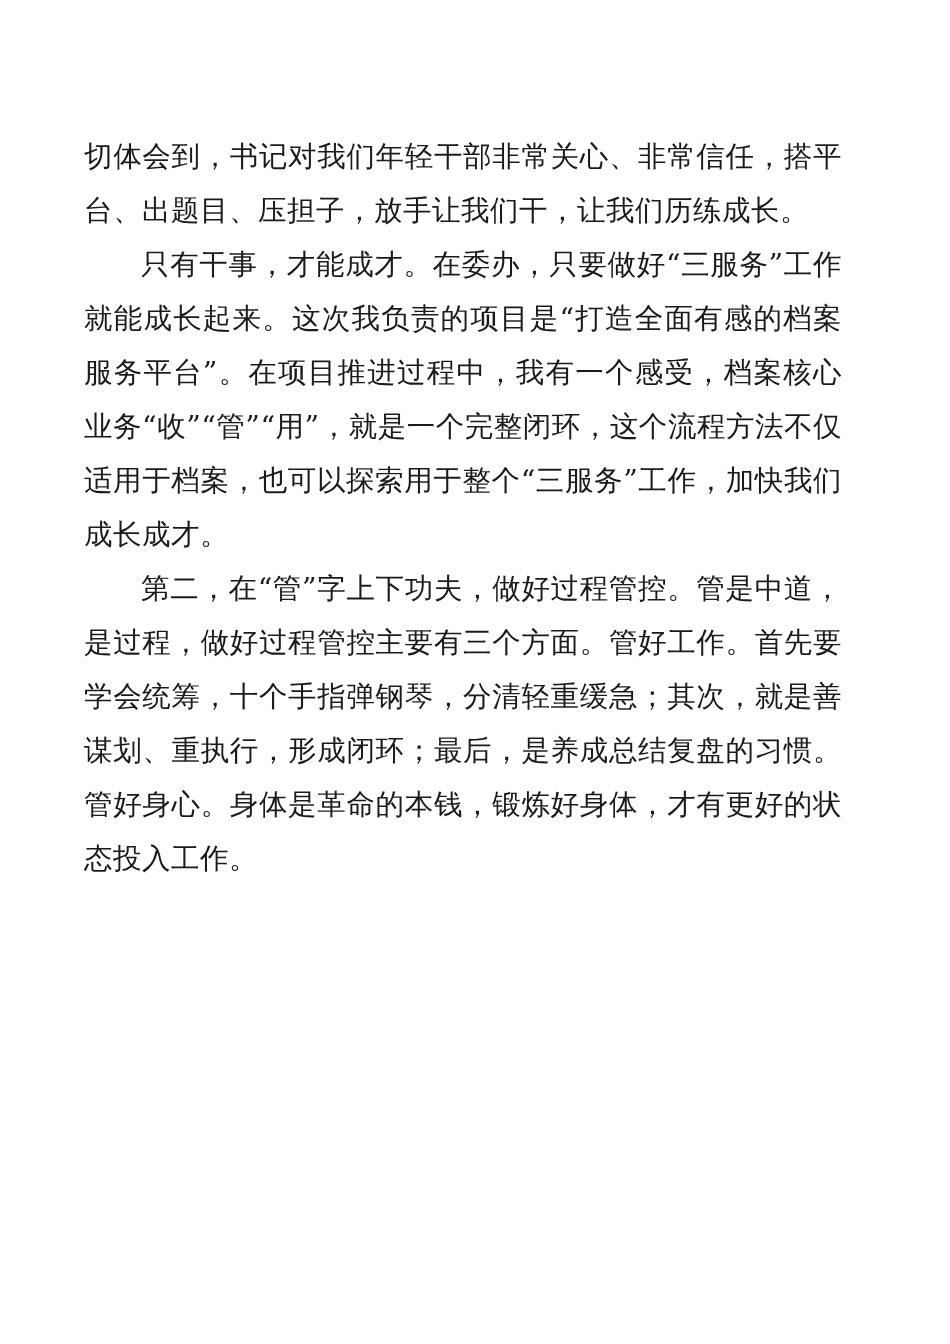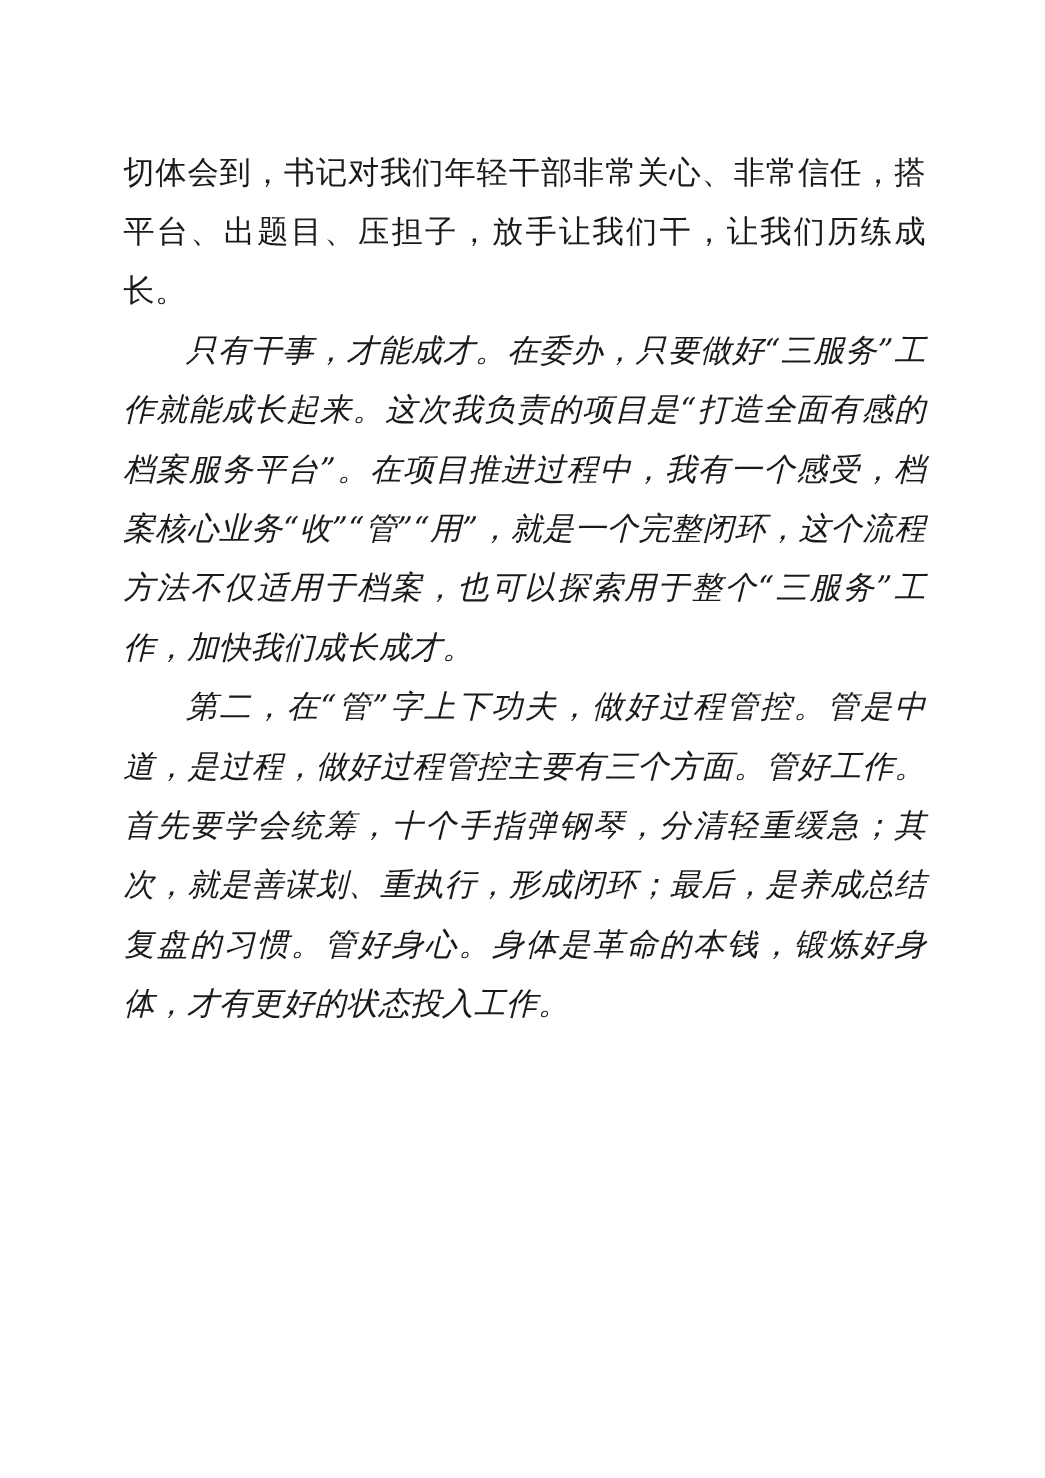--- a/index.html
+++ b/index.html
@@ -6,42 +6,41 @@
     margin: 0;
     padding: 0;
     background: #ffffff;
   }
   .page {
     position: relative;
     width: 950px;
     height: 1344px;
     background: #ffffff;
     box-sizing: border-box;
-    padding: 130px 108px 120px 112px;
+    padding: 130px 108px 120px 84px;
     font-family: "DejaVu Serif", "Liberation Serif", serif;
     color: #1a1a1a;
     overflow: hidden;
   }
   .doc-body {
     font-size: 28.5px;
     line-height: 54px;
     text-align: justify;
     text-justify: inter-ideograph;
     letter-spacing: 0.5px;
   }
   .para {
     margin: 0 0 0 0;
     text-indent: 0;
   }
   .para.indent {
     text-indent: 2em;
   }
   .para + .para {
     margin-top: 0;
-    font-style: italic;
   }
 </style>
 </head>
 <body>
 
 <div class="page">
   <div class="doc-body">
     <p class="para">切体会到，书记对我们年轻干部非常关心、非常信任，搭平台、出题目、压担子，放手让我们干，让我们历练成长。</p>
     <p class="para indent">只有干事，才能成才。在委办，只要做好“三服务”工作就能成长起来。这次我负责的项目是“打造全面有感的档案服务平台”。在项目推进过程中，我有一个感受，档案核心业务“收”“管”“用”，就是一个完整闭环，这个流程方法不仅适用于档案，也可以探索用于整个“三服务”工作，加快我们成长成才。</p>
     <p class="para indent">第二，在“管”字上下功夫，做好过程管控。管是中道，是过程，做好过程管控主要有三个方面。管好工作。首先要学会统筹，十个手指弹钢琴，分清轻重缓急；其次，就是善谋划、重执行，形成闭环；最后，是养成总结复盘的习惯。管好身心。身体是革命的本钱，锻炼好身体，才有更好的状态投入工作。</p>

